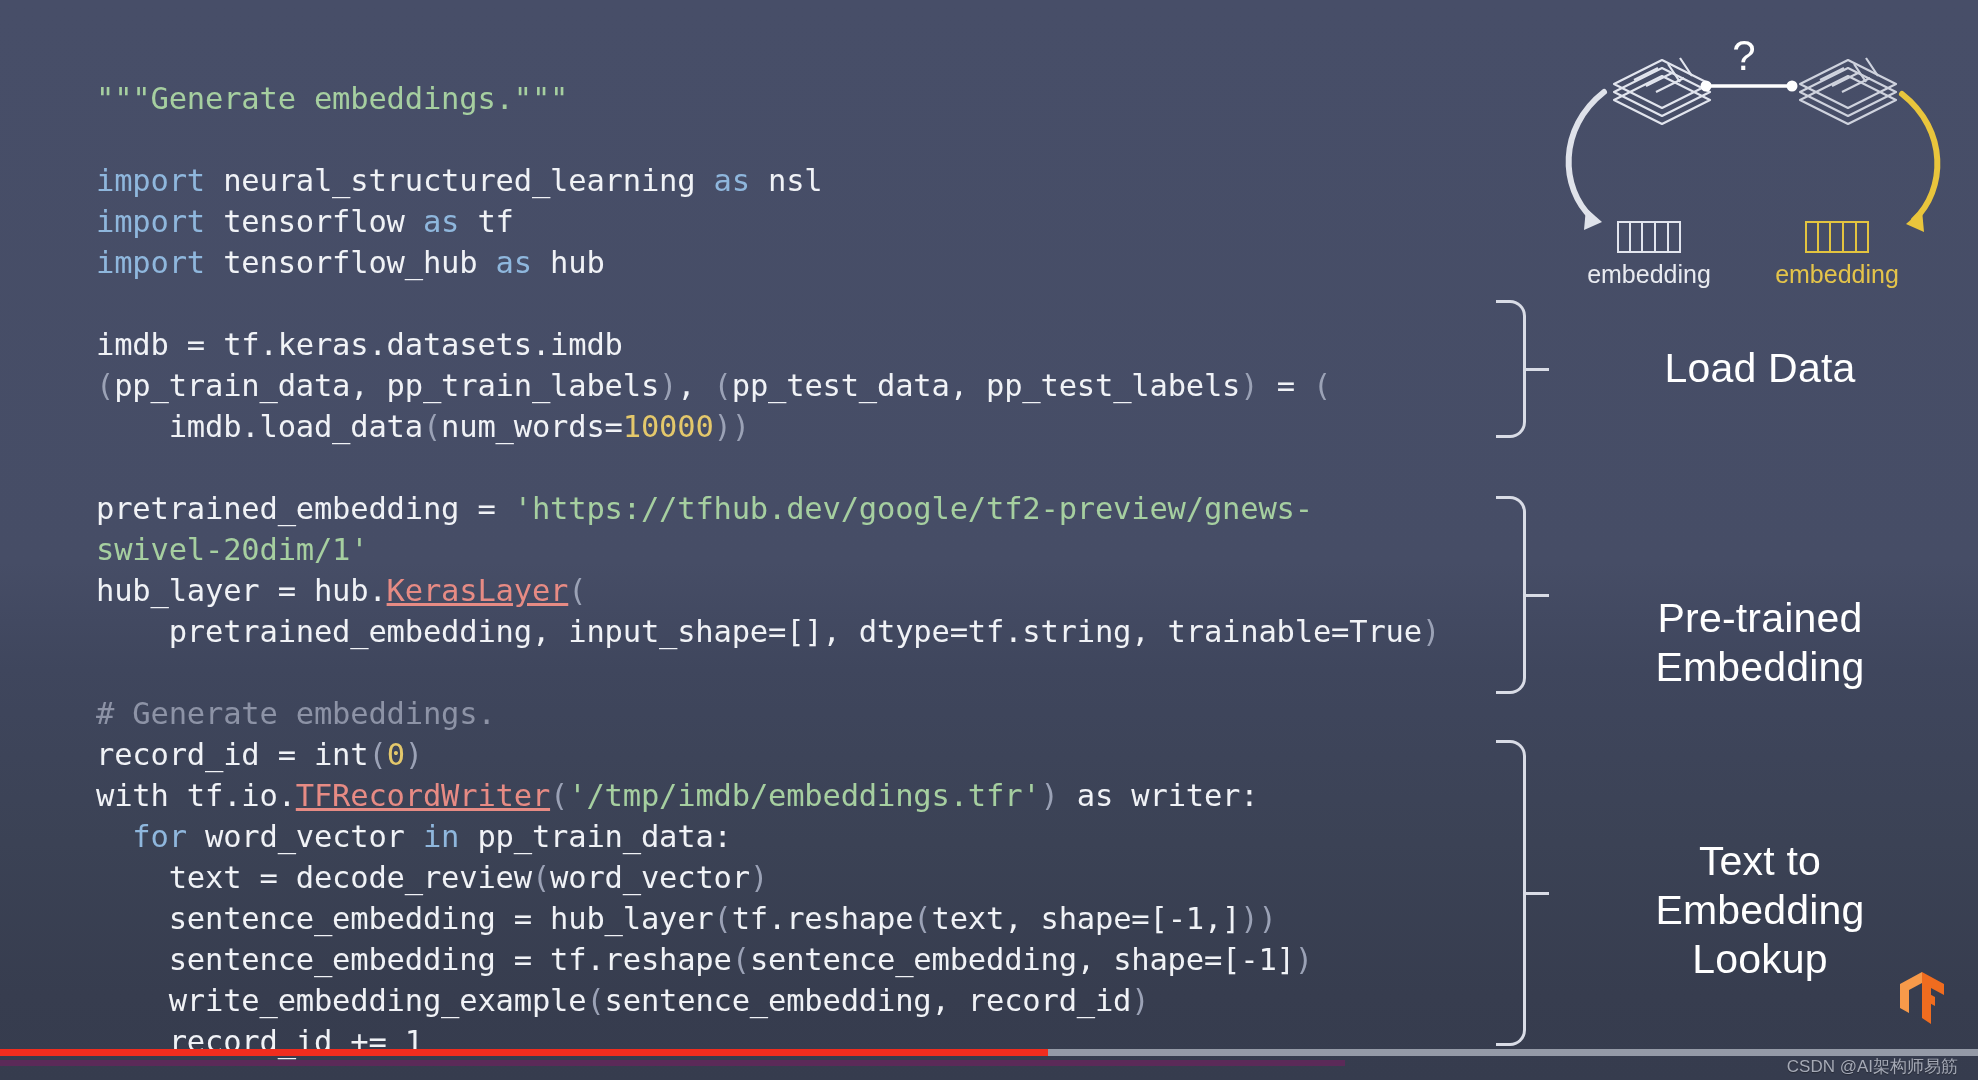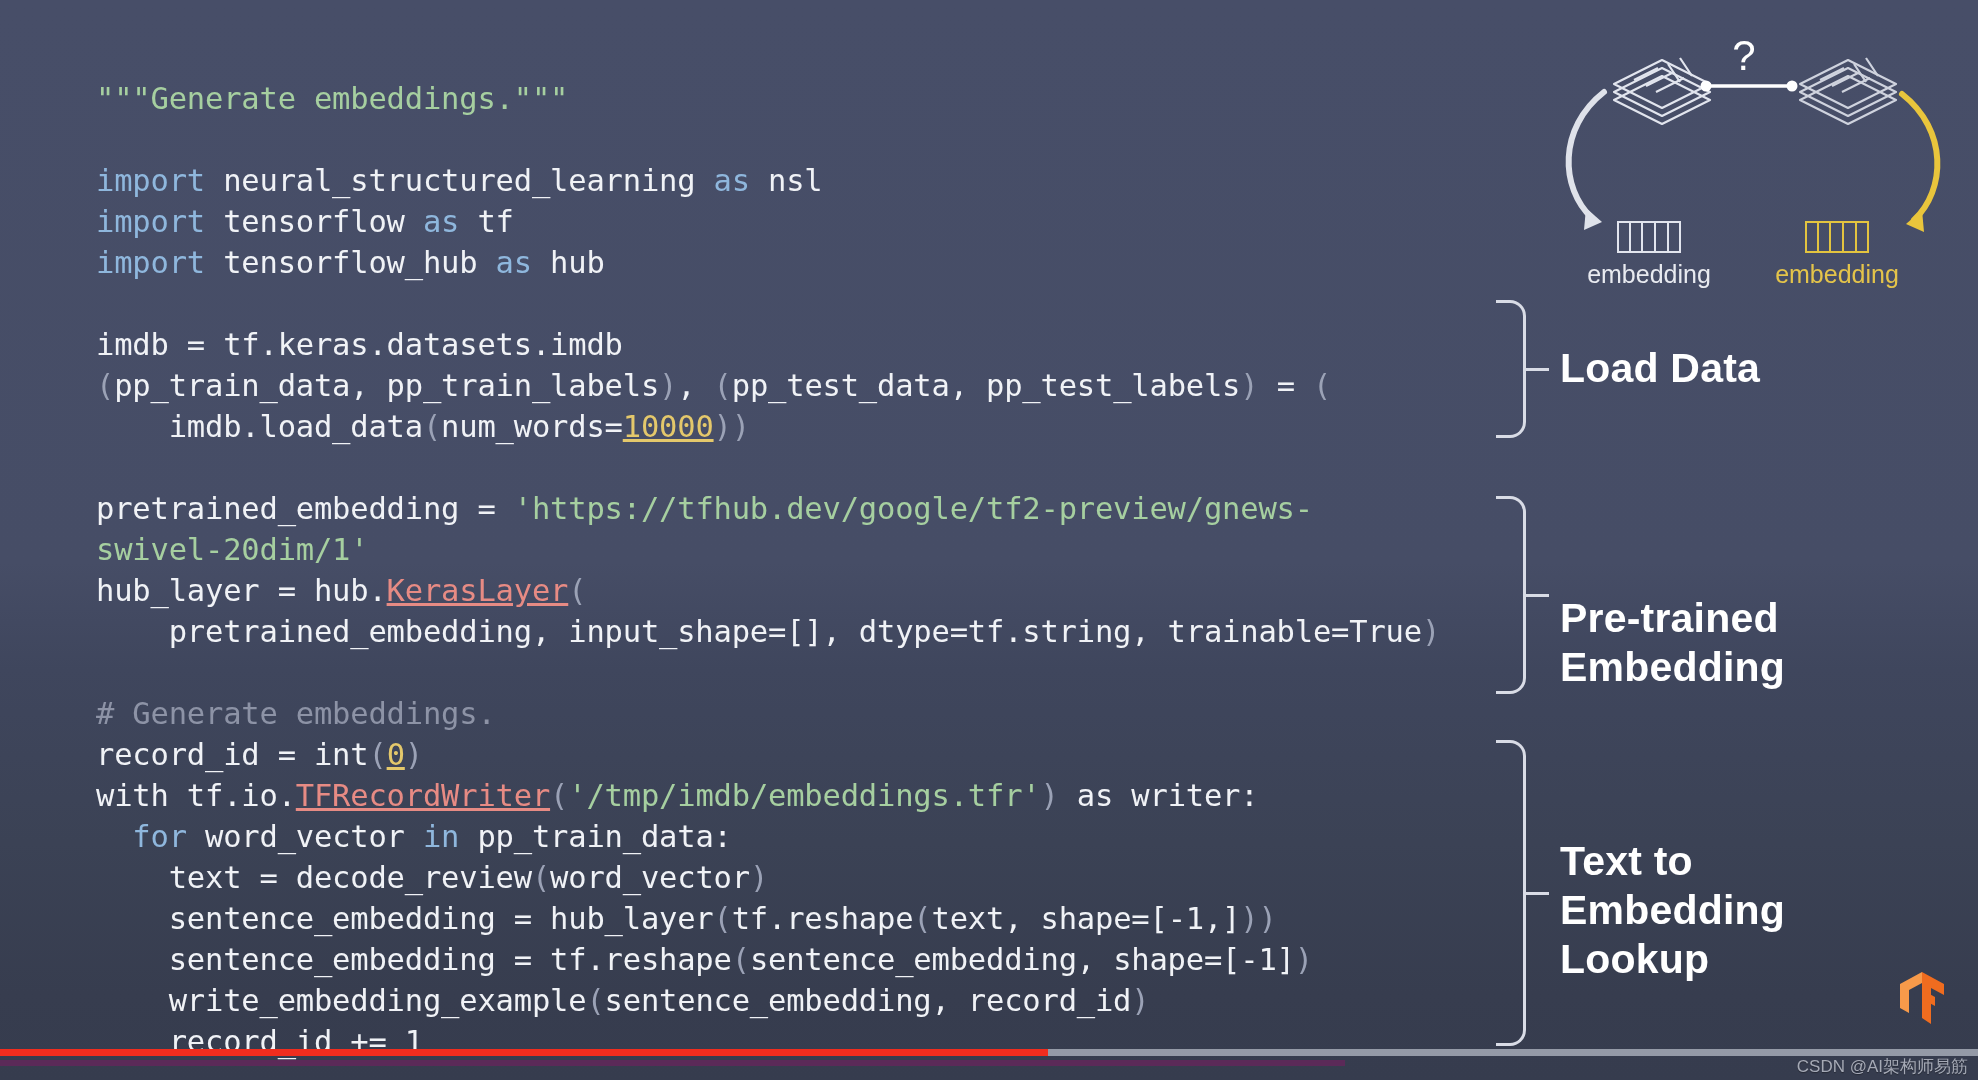--- a/index.html
+++ b/index.html
@@ -22,21 +22,21 @@
     letter-spacing:-0.2px;
     white-space:pre;
     color:#e8eaf0;
     padding:78px 0 0 96px;
   }
   .ln { display:block; height:41px; }
   .ln.blank { height:41px; }
   .cmt  { color:#8d93a6; }
   .str  { color:#a6cfa0; }
   .kw   { color:#8fb7dd; }
-  .num  { color:#e4c86b;text-decoration:underline; }
+  .num  { color:#e4c86b; }
   .fn   { color:#e78b84;text-decoration:underline; }
   .punc { color:#9ba2b6; }
   .plain{ color:#f0f2f6; }
 
   
   #diagram { position:absolute; left:1530px; top:8px; width:448px; height:280px; }
 
   
   .brace {
     position:absolute;
@@ -53,43 +53,43 @@
     margin-top:-1.5px;
     width:26px; height:3px;
     background:#d9dce6;
   }
   .anno {
     position:absolute;
     color:#ffffff;
     font-family:"Liberation Sans", sans-serif;
     font-size:41px;
     line-height:49px;
-    text-align:left;
-    font-weight:700;
+    text-align:center;
+    font-weight:400;
     letter-spacing:0.2px;
   }
 
   
   #tflogo { position:absolute; right:34px; bottom:56px; width:44px; height:52px; }
 
   
   #progress-track {
     position:absolute; left:0; bottom:24px; width:1978px; height:7px;
     background:rgba(200,205,215,0.65);
   }
   #progress-fill {
     position:absolute; left:0; top:0; height:7px; width:1040px;
     background:#f02d1e;
   }
   #progress-buffer {
     position:absolute; left:0; bottom:14px; width:1340px; height:6px;
     background:#5b2a58;
   }
   #watermark {
-    position:absolute; right:10px; bottom:2px;
+    position:absolute; right:20px; bottom:2px;
     font-size:17px; color:#b9bdc8; opacity:.85;
     font-family:"Liberation Sans", sans-serif;
     text-shadow:0 1px 1px rgba(0,0,0,.4);
     margin-top:14px;
   }
 </style>
 </head>
 <body>
 
 <div id="stage">

